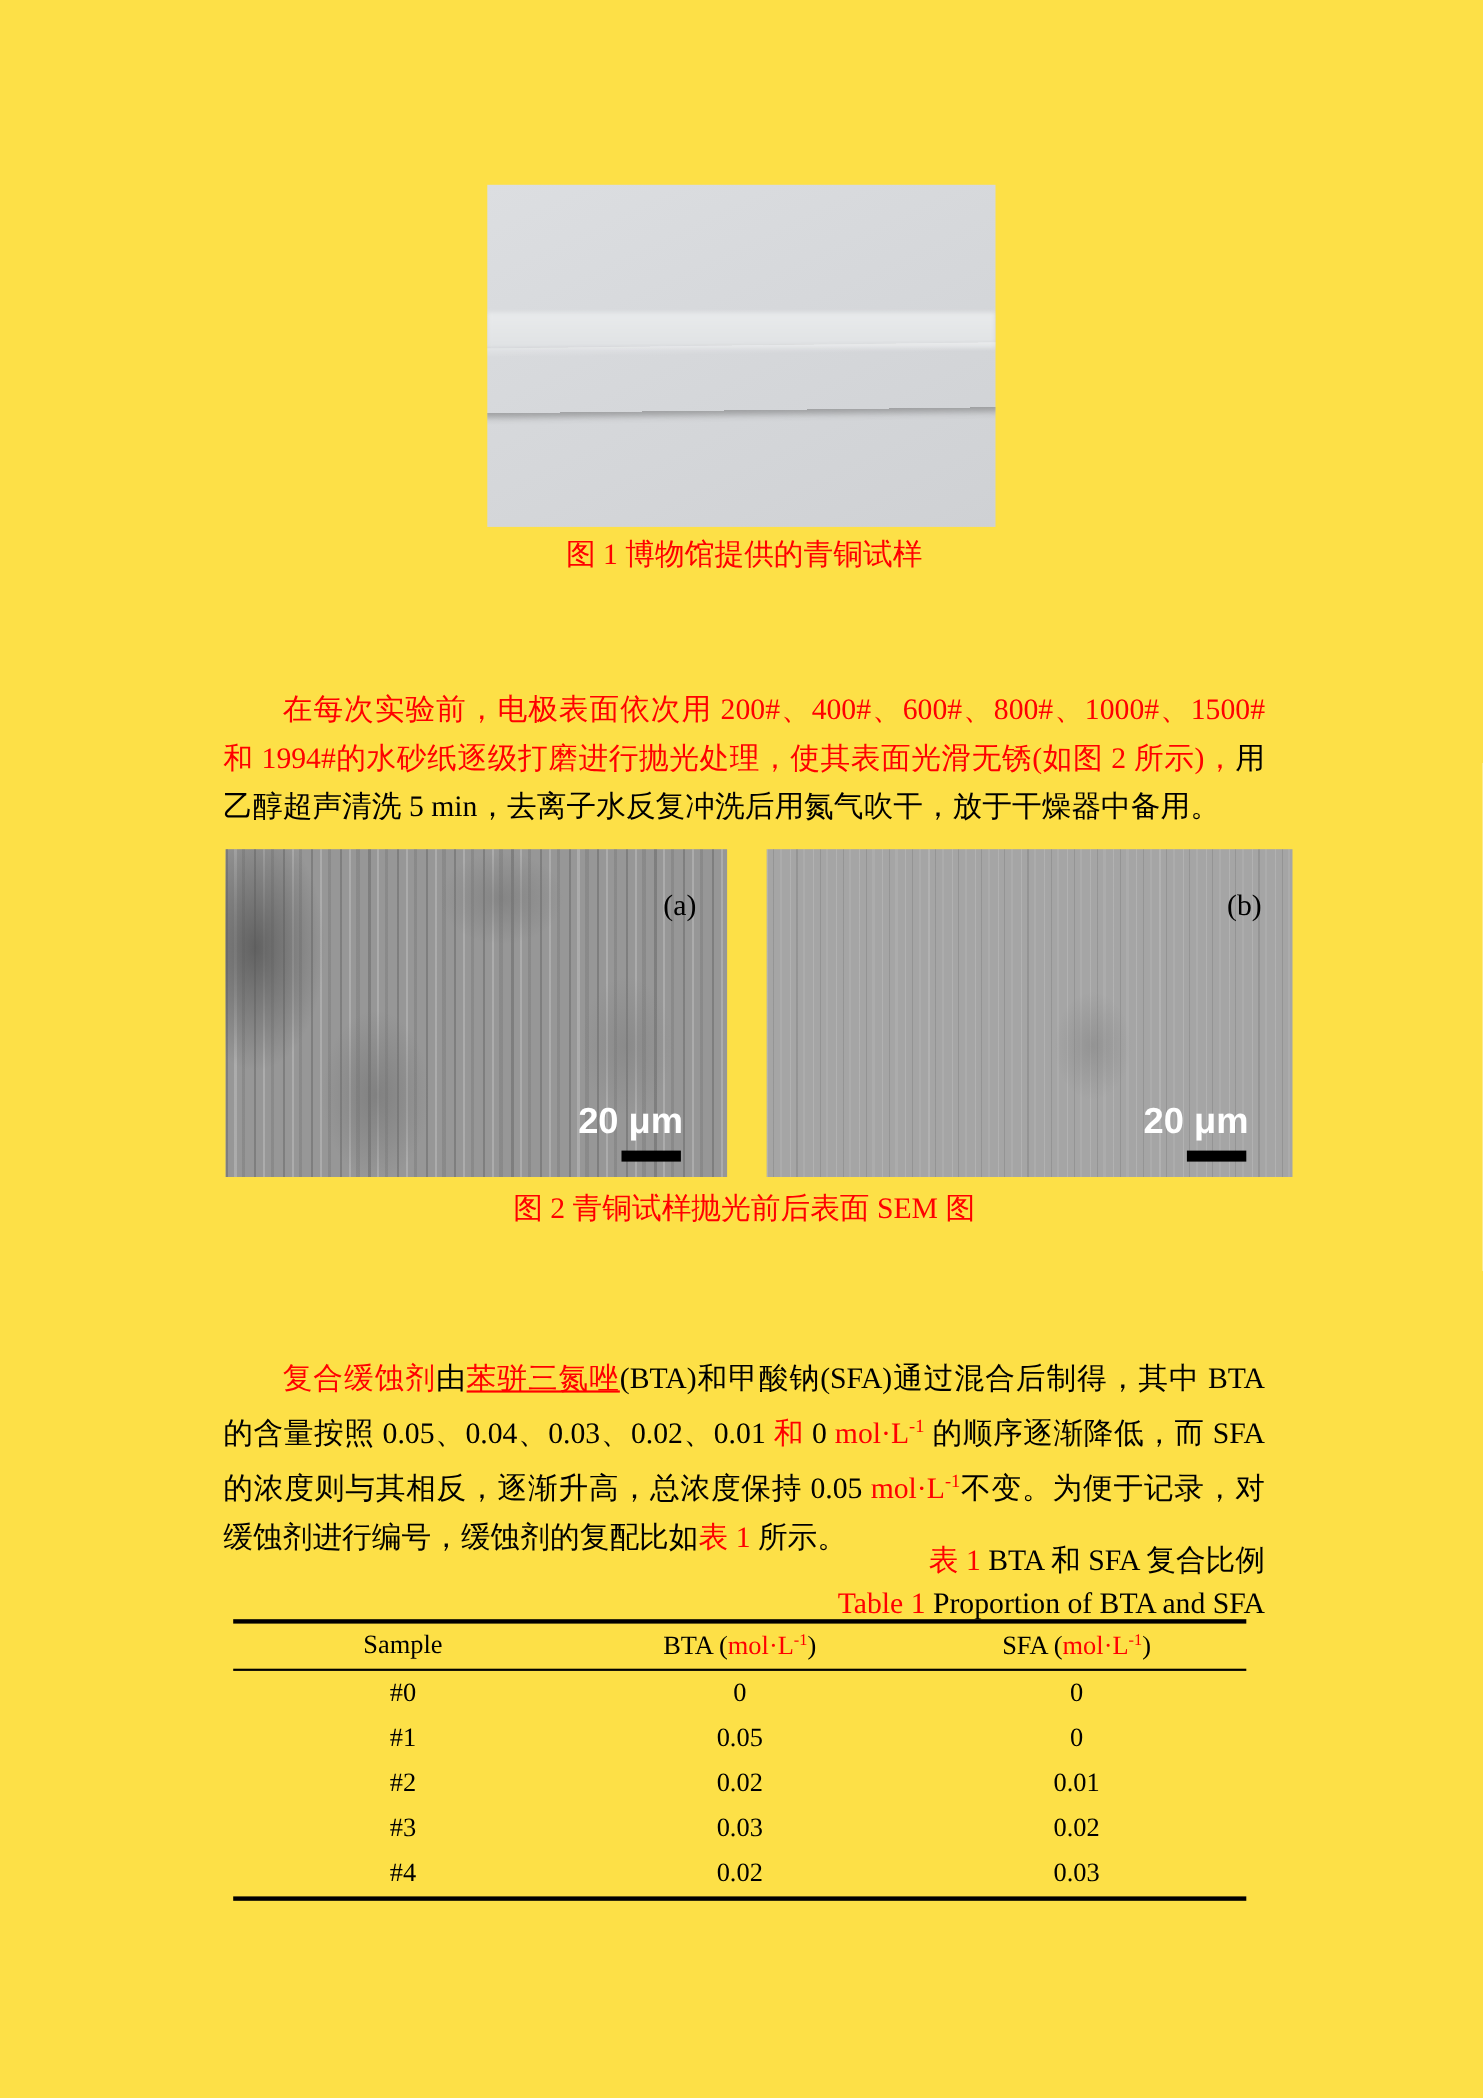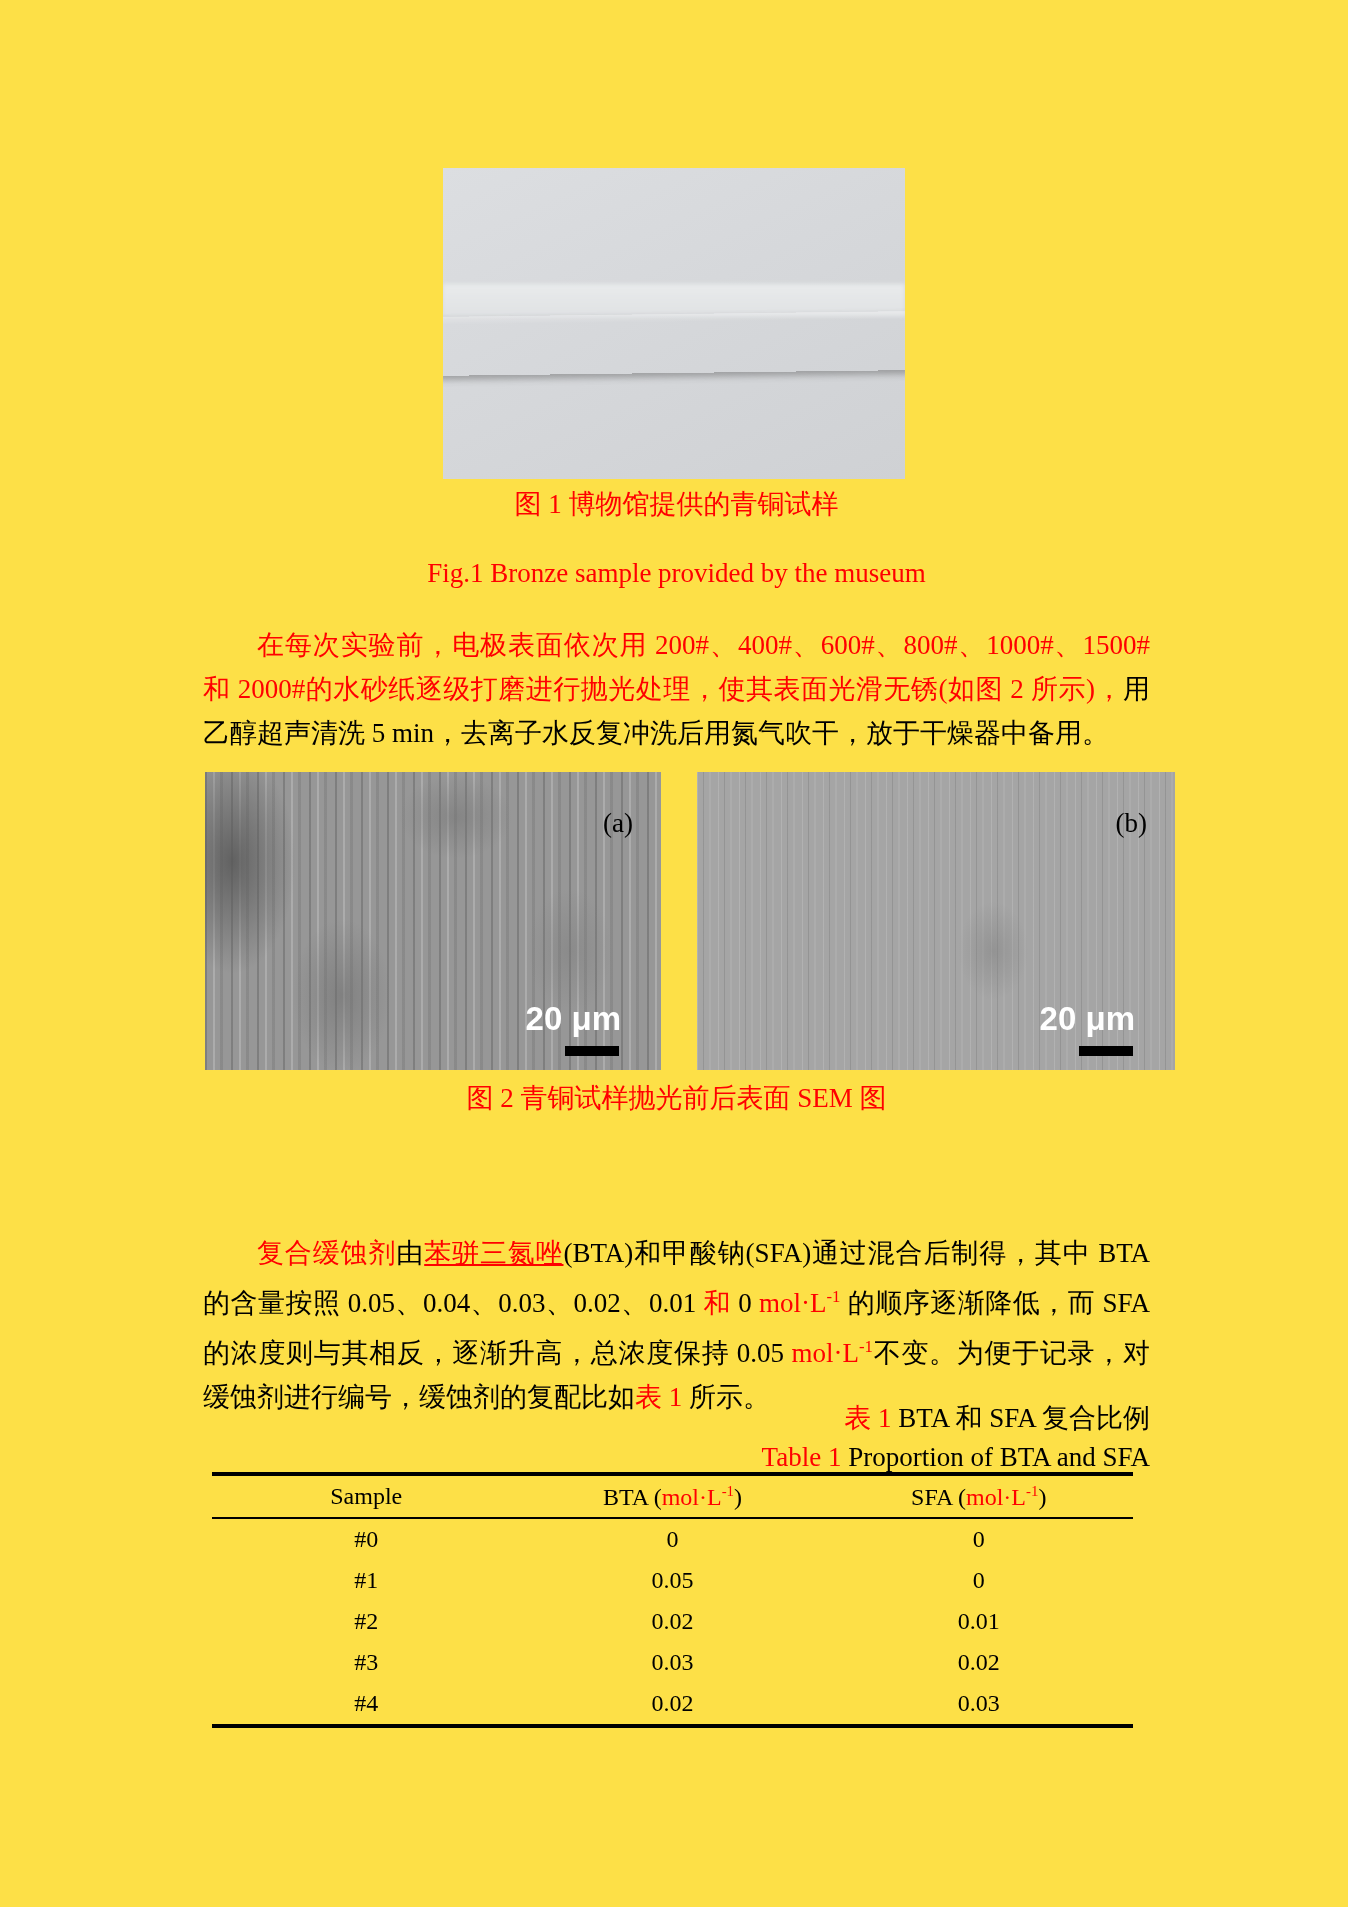--- a/index.html
+++ b/index.html
@@ -117,23 +117,22 @@
 <body>
 
 <div class="page">
 
   <div class="photo1">
     <div class="shine"></div>
     <div class="bar"></div>
   </div>
 
   <div class="caption" style="top:486px;">图 1 博物馆提供的青铜试样</div>
-  <div class="caption" style="top:558px;">Fig.1 Bronze sample provided by the museum</div>
 
-  <p class="para" style="top:596px;" id="para1"><span class="red">在每次实验前，电极表面依次用 200#、400#、600#、800#、1000#、1500#和 2000#的水砂纸逐级打磨进行抛光处理，使其表面光滑无锈(如图 2 所示)，</span><span>用乙醇超声清洗 5 min，去离子水反复冲洗后用氮气吹干，放于干燥器中备用。</span></p>
+  <p class="para" style="top:596px;" id="para1"><span class="red">在每次实验前，电极表面依次用 200#、400#、600#、800#、1000#、1500#和 1994#的水砂纸逐级打磨进行抛光处理，使其表面光滑无锈(如图 2 所示)，</span><span>用乙醇超声清洗 5 min，去离子水反复冲洗后用氮气吹干，放于干燥器中备用。</span></p>
 
   <div class="sem sem-a">
     <span class="sem-label">(a)</span>
     <span class="scale-text">20 μm</span>
     <span class="scale-bar"></span>
   </div>
   <div class="sem sem-b">
     <span class="sem-label">(b)</span>
     <span class="scale-text">20 μm</span>
     <span class="scale-bar"></span>

